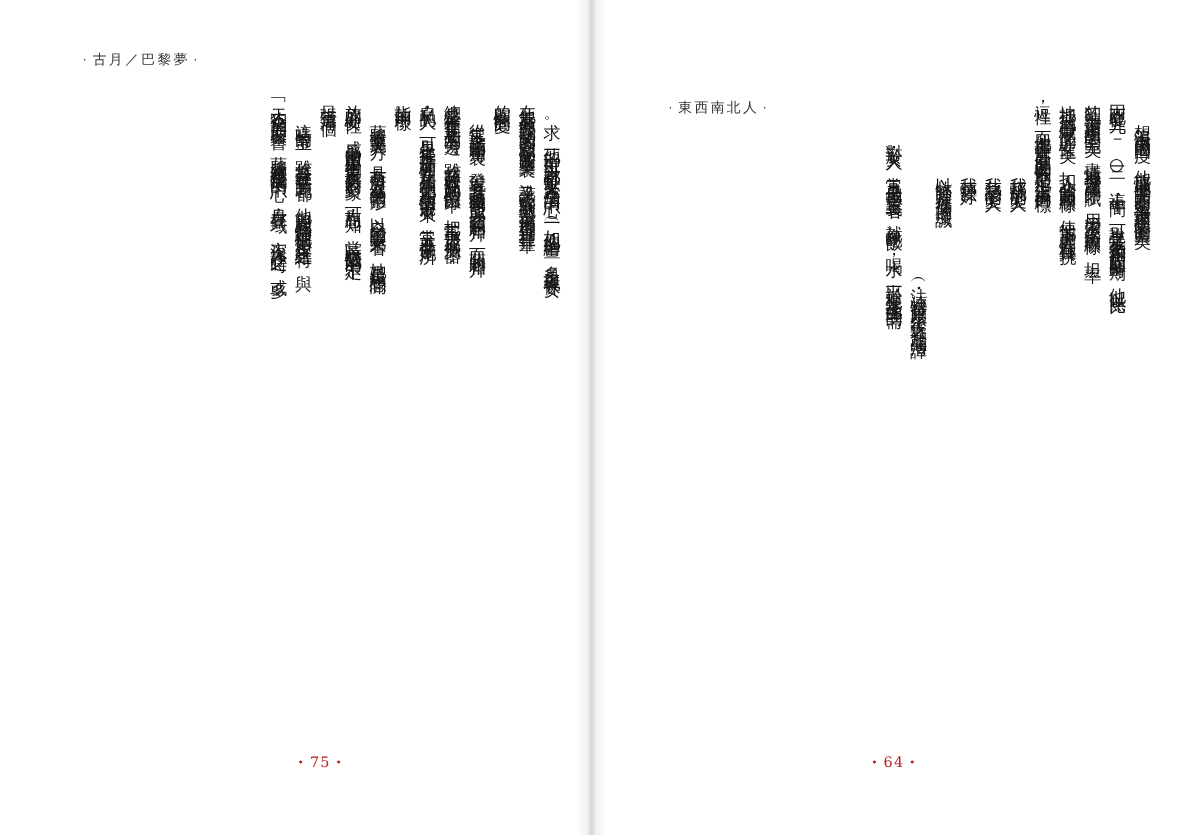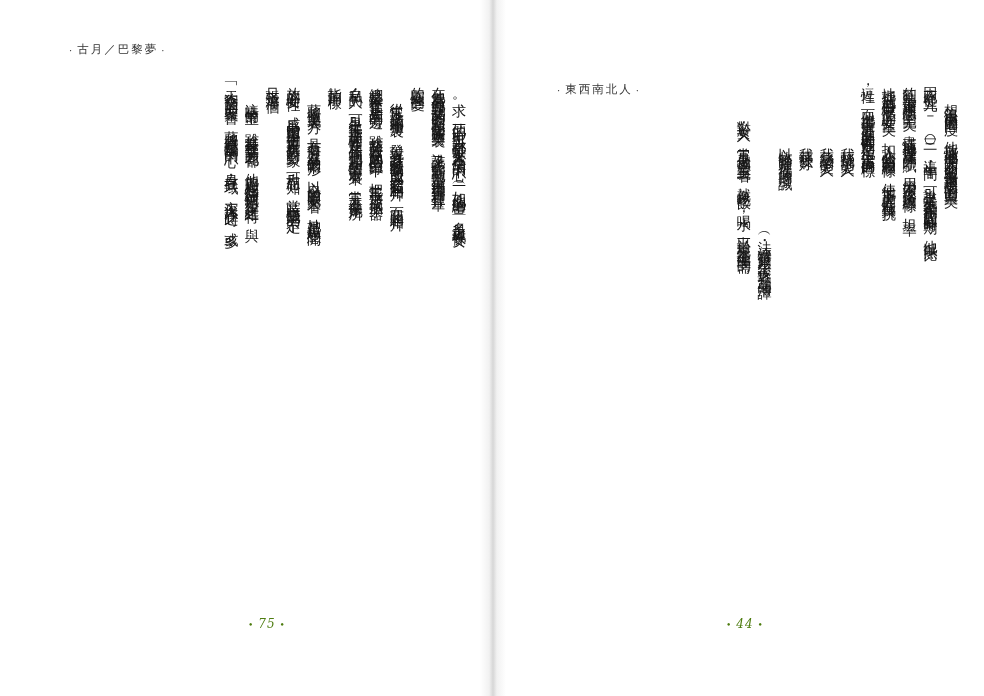--- a/index.html
+++ b/index.html
@@ -65,26 +65,25 @@
     font-size: 10px;
     vertical-align: middle;
     padding: 0 3px;
   }
   .page-left .runhead { left: 40px; }
   .page-right .runhead { left: 36px; margin-top: 40px; }
 
   
   .folio {
     position: absolute;
-    bottom: 21px;
+    bottom: 10px;
     font-size: 12px;
     letter-spacing: 1px;
-    color: #4d7c0f;
+    color: #b91c1c;
     white-space: nowrap;
-    font-style: italic;
   }
   .page-left .folio { left: 218px; }
   .page-right .folio { left: 204px; }
   .folio .dot { font-size: 9px; padding: 0 4px; vertical-align: middle; }
 
   
   .cols {
     position: absolute;
     top: 34px;
     bottom: 10px;
@@ -165,18 +164,18 @@
         <div class="col">地抒寫他心目中感性的「女性美」，扣人心弦的曲動線條，使他筆下的異性極具挑</div>
         <div class="col">逗性，而他畫作中高壯健美的女性則是他一生追求的目標。</div>
         <div class="col poem">我輕佻的愛人</div>
         <div class="col poem">我急戀的愛人</div>
         <div class="col poem">我鍾愛妳</div>
         <div class="col poem">以牧師崇拜偶像的虔誠</div>
         <div class="col attrib">（法・波特萊爾「午後之歌」胡品清譯）</div>
         <div class="col indent2">對於女人，常玉是個感官主義者，就像吃飯、喝水，出於一種本能生理的需</div>
       </div>
       <div class="folio">
-        <span class="dot">•</span><span>44</span><span class="dot">•</span>
+        <span class="dot">•</span><span>64</span><span class="dot">•</span>
       </div>
     </div>
   </div>
 
 </div>
 
 </body></html>

